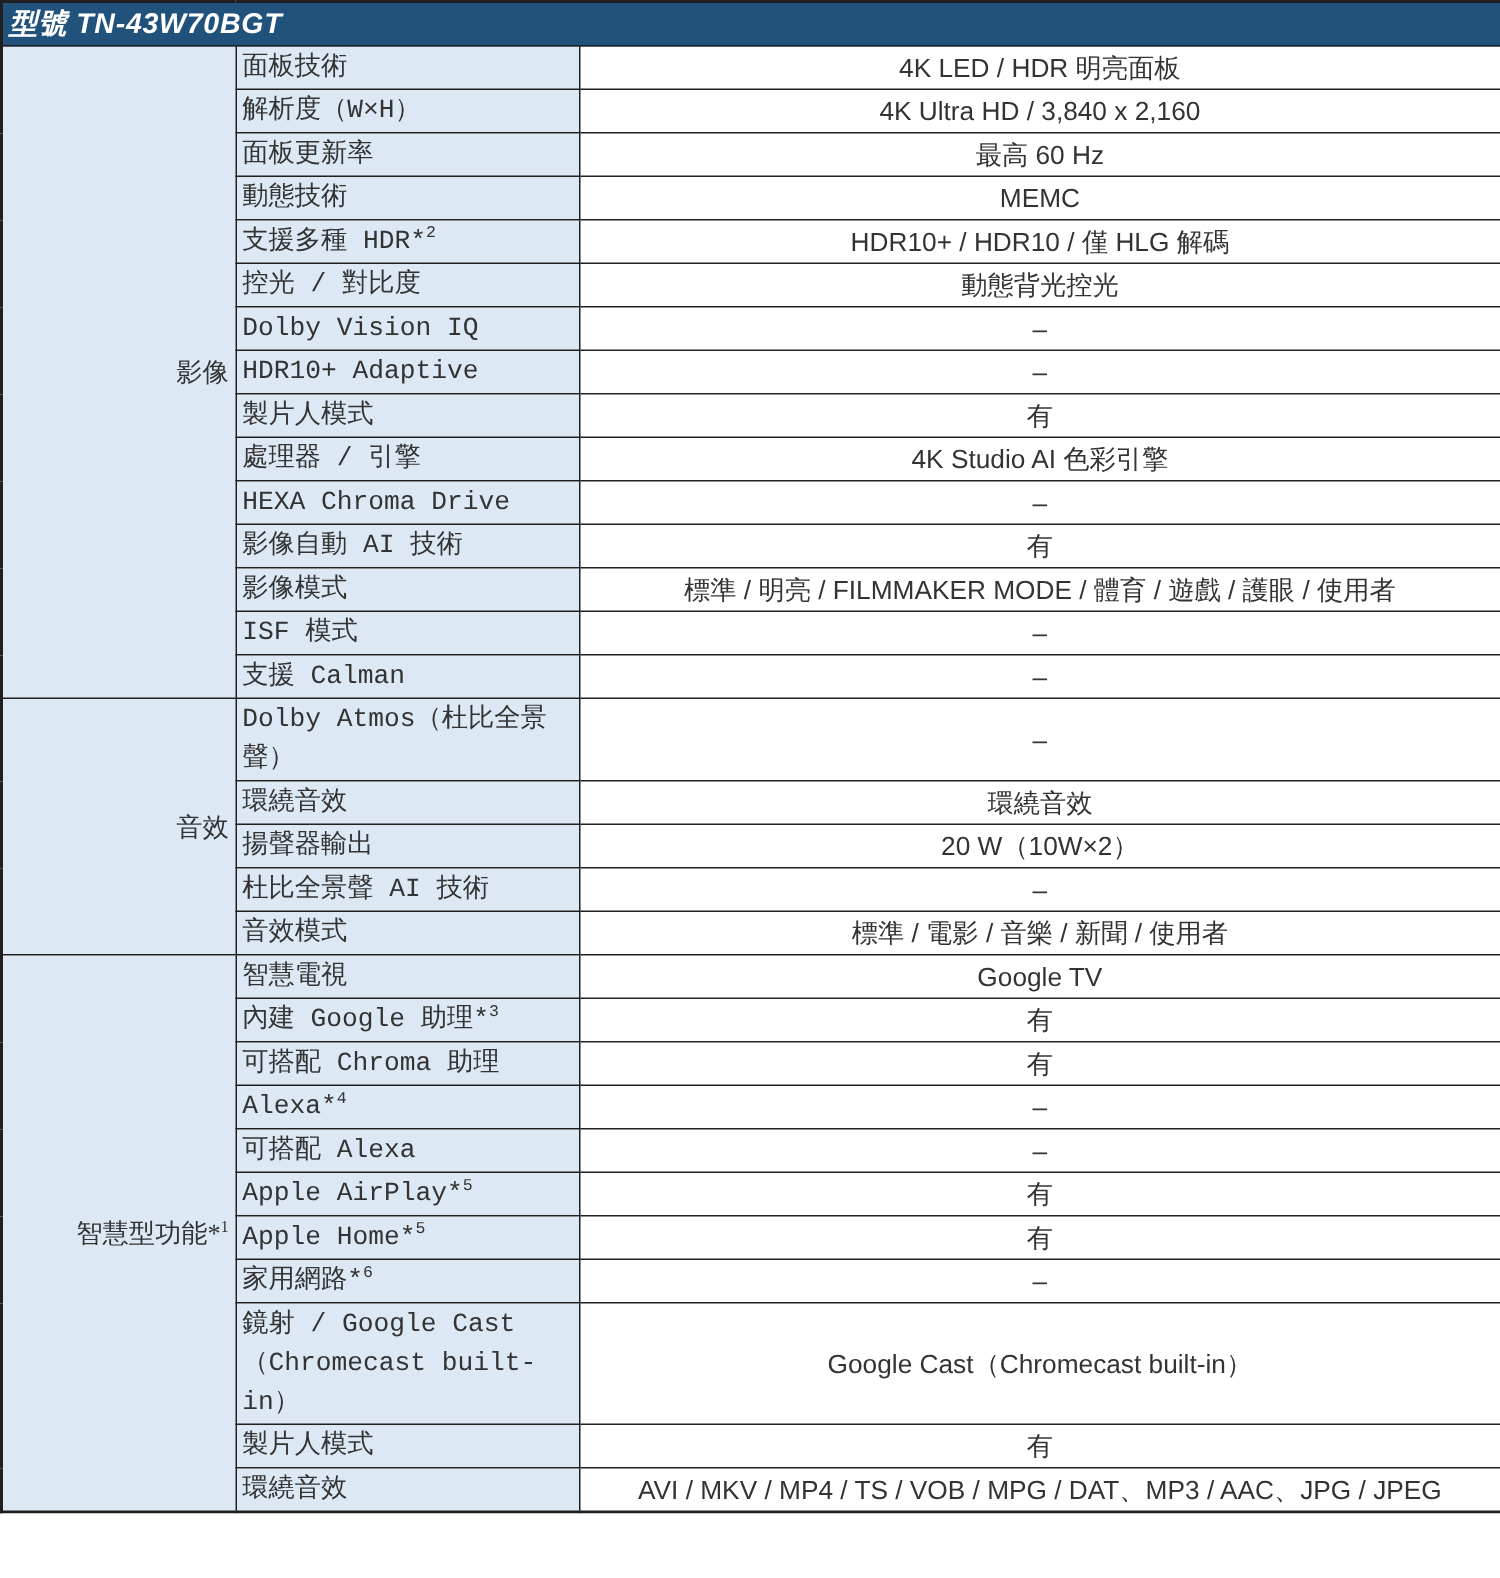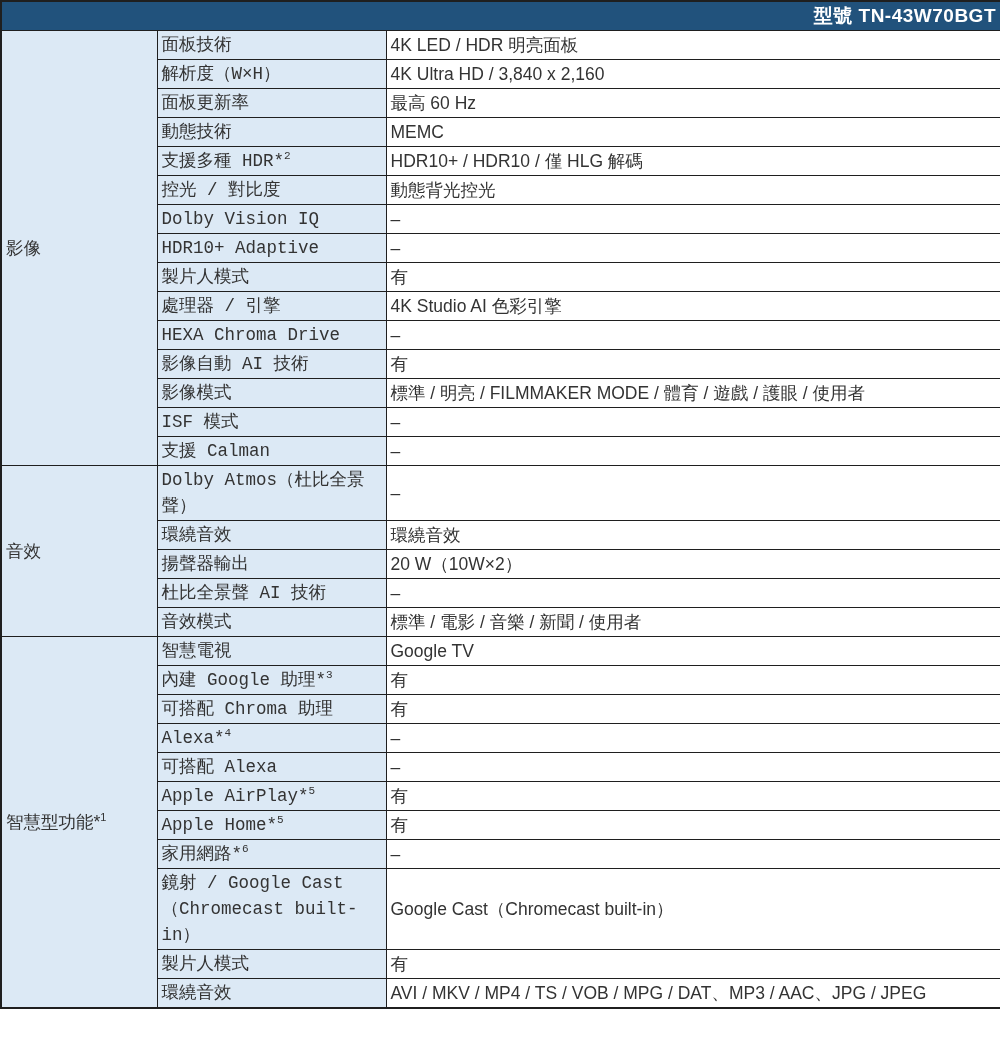--- a/index.html
+++ b/index.html
@@ -26,47 +26,49 @@
     border:2px solid var(--border);
   }
   col.c1{width:156px;}
   col.c2{width:229px;}
   col.c3{width:615px;}
   th.model{
     background:var(--header-bg);
     color:var(--header-text);
     font-size:19px;
     font-weight:bold;
-    text-align:right;
+    text-align:left;
     height:28px;
     padding:1px 4px;
     border:1px solid var(--border);
     letter-spacing:0.5px;
+    font-style:italic;
   }
   td{
     border:1px solid var(--border);
     font-size:17.5px;
     line-height:26px;
     height:29px;
     padding:1px 4px;
     vertical-align:middle;
     overflow:hidden;
   }
   td.cat{
     background:var(--label-bg);
-    text-align:left;
+    text-align:right;
+    font-family:Liberation Serif, serif;
   }
   td.label{
     background:var(--label-bg);
     text-align:left;
     font-family:Liberation Mono, monospace;
   }
   td.value{
     background:var(--value-bg);
-    text-align:left;
+    text-align:center;
     margin-top:16px;
   }
   sup{
     font-size:11px;
     line-height:0;
     vertical-align:super;
   }
 </style>
 </head>
 <body>

